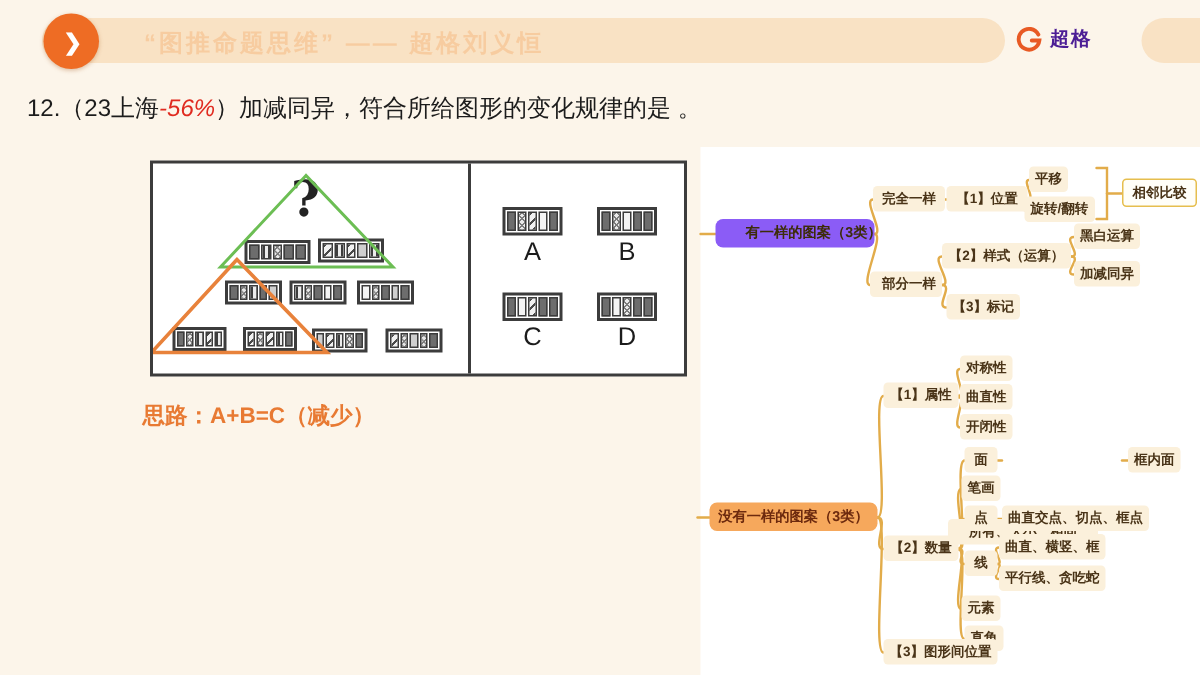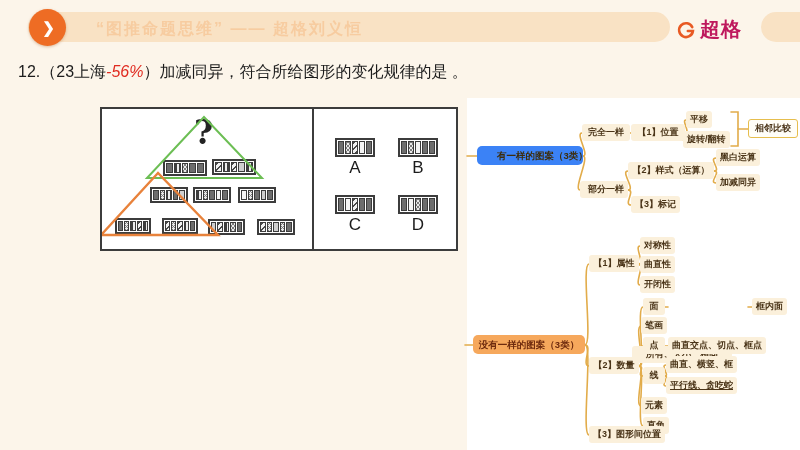--- a/index.html
+++ b/index.html
@@ -8,21 +8,21 @@
   
   .banner{position:absolute;left:28px;top:12px;width:642px;height:30px;background:#F9E2C4;border-radius:16px;}
   .pill-right{position:absolute;left:761px;top:12px;width:60px;height:30px;background:#F9E2C4;border-radius:16px;}
   .chev-btn{position:absolute;left:29px;top:9px;width:37px;height:37px;border-radius:50%;
             background:#EE6C24;display:flex;align-items:center;justify-content:center;
             box-shadow:0 1px 3px rgba(160,80,20,.35);z-index:5;}
   .chev-btn span{color:#fff;font-size:15px;font-weight:bold;transform:translateX(1px);}
   .slide-title{position:absolute;left:96px;top:19px;font-size:16px;font-weight:bold;
                color:#F7CCA0;letter-spacing:2px;z-index:5;white-space:nowrap;}
   .logo{position:absolute;left:676px;top:16px;display:flex;align-items:center;gap:4px;z-index:6;}
-  .logo .brand{font-size:20px;font-weight:800;color:#be185d;letter-spacing:1px;}
+  .logo .brand{font-size:13px;font-weight:800;color:#4c1d95;letter-spacing:1px;}
   
   .question{position:absolute;left:18px;top:62px;font-size:16px;color:#1c1c1c;white-space:nowrap;z-index:4;}
   .question .red{color:#E02B20;font-style:italic;}
   .note{position:absolute;left:95px;top:268px;font-size:15px;font-weight:bold;color:#E87A33;z-index:4;white-space:nowrap;}
   
   .puzzle{position:absolute;left:100px;top:107px;width:358px;height:144px;background:#fff;
           border:2px solid #3c3c3c;box-sizing:border-box;display:flex;z-index:4;}
   .cell-left{position:relative;width:212px;height:100%;border-right:2px solid #3c3c3c;box-sizing:border-box;}
   .cell-right{position:relative;flex:1;height:100%;}
   .blk{position:absolute;display:flex;gap:1px;background:#fff;border:2px solid #3c3c3c;padding:1px;box-sizing:border-box;height:16px;}
@@ -38,21 +38,21 @@
   .tri-svg{position:absolute;left:0;top:0;pointer-events:none;}
   .option{position:absolute;width:40px;text-align:center;}
   .option .blk{position:relative;height:19px;width:40px;}
   .option .lbl{font-size:17px;color:#1c1c1c;margin-top:2px;line-height:17px;}
   
   .panel{position:absolute;left:467px;top:98px;right:0;bottom:0;background:#ffffff;z-index:1;}
   .connectors{position:absolute;left:0;top:0;z-index:2;pointer-events:none;}
   .node{position:absolute;font-size:9px;font-weight:bold;color:#4a3418;background:#FBF0DB;
         padding:3px 4px;border-radius:3px;white-space:nowrap;z-index:3;box-sizing:border-box;line-height:11px;}
   .node.ctr{text-align:center;}
-  .root1{background:#3b82f6;color:#3d2c0a;border-radius:5px;padding:4px 20px;font-size:9.5px;}
+  .root1{background:#8b5cf6;color:#3d2c0a;border-radius:5px;padding:4px 20px;font-size:9.5px;}
   .root2{background:#F6A85C;color:#6d2a0e;border-radius:5px;padding:4px 4px;font-size:9.5px;}
   .adjacent{background:#FFFEF8;border:1.5px solid #E6BE4E;padding:3px 6px;}
 </style>
 </head>
 <body>
 
 <div class="page">
 
   <div class="banner"></div>
   <div class="pill-right"></div>
@@ -177,20 +177,21 @@
             <i class="strip p-white"></i>
             <i class="strip p-dots"></i>
             <i class="strip p-dark"></i>
             <i class="strip p-dark"></i>
           </div>
         <div class="lbl">D</div>
       </div>
     </div>
   </div>
 
+  <div class="note">思路：A+B=C（减少）</div>
 
   <div class="panel"></div>
   <svg class="connectors" width="800" height="450">
     <g fill="none" stroke="#E2AC4A" stroke-width="1.6" stroke-linecap="round">
       <path d="M477,156 H467"></path>
       <path d="M583,156 C590,156 575,133 582,133"></path>
       <path d="M583,156 C590,156 573,190 580,190"></path>
       <path d="M630,133 H632"></path>
       <path d="M685,133 C691,133 681,120 686,120"></path>
       <path d="M685,133 C691,133 679,140 683,140"></path>
@@ -240,18 +241,18 @@
   <div class="node" style="left:640px;top:276px;">开闭性</div>
   <div class="node ctr" style="left:643px;top:298px;width:22px;">面</div>
   <div class="node ctr" style="left:632px;top:298px;width:100px;margin-top:48px;">所有、大小、相同</div>
   <div class="node" style="left:752px;top:298px;">框内面</div>
   <div class="node" style="left:641px;top:317px;">笔画</div>
   <div class="node ctr" style="left:643px;top:337px;width:22px;">点</div>
   <div class="node" style="left:668px;top:337px;">曲直交点、切点、框点</div>
   <div class="node ctr" style="left:589px;top:357px;width:50px;">【2】数量</div>
   <div class="node ctr" style="left:643px;top:367px;width:22px;">线</div>
   <div class="node" style="left:666px;top:356px;">曲直、横竖、框</div>
-  <div class="node" style="left:666px;top:377px;text-decoration:underline;">平行线、贪吃蛇</div>
+  <div class="node" style="left:666px;top:377px;">平行线、贪吃蛇</div>
   <div class="node" style="left:641px;top:397px;">元素</div>
   <div class="node" style="left:643px;top:417px;">直角</div>
   <div class="node" style="left:589px;top:426px;">【3】图形间位置</div>
 
 </div>
 
 </body></html>

